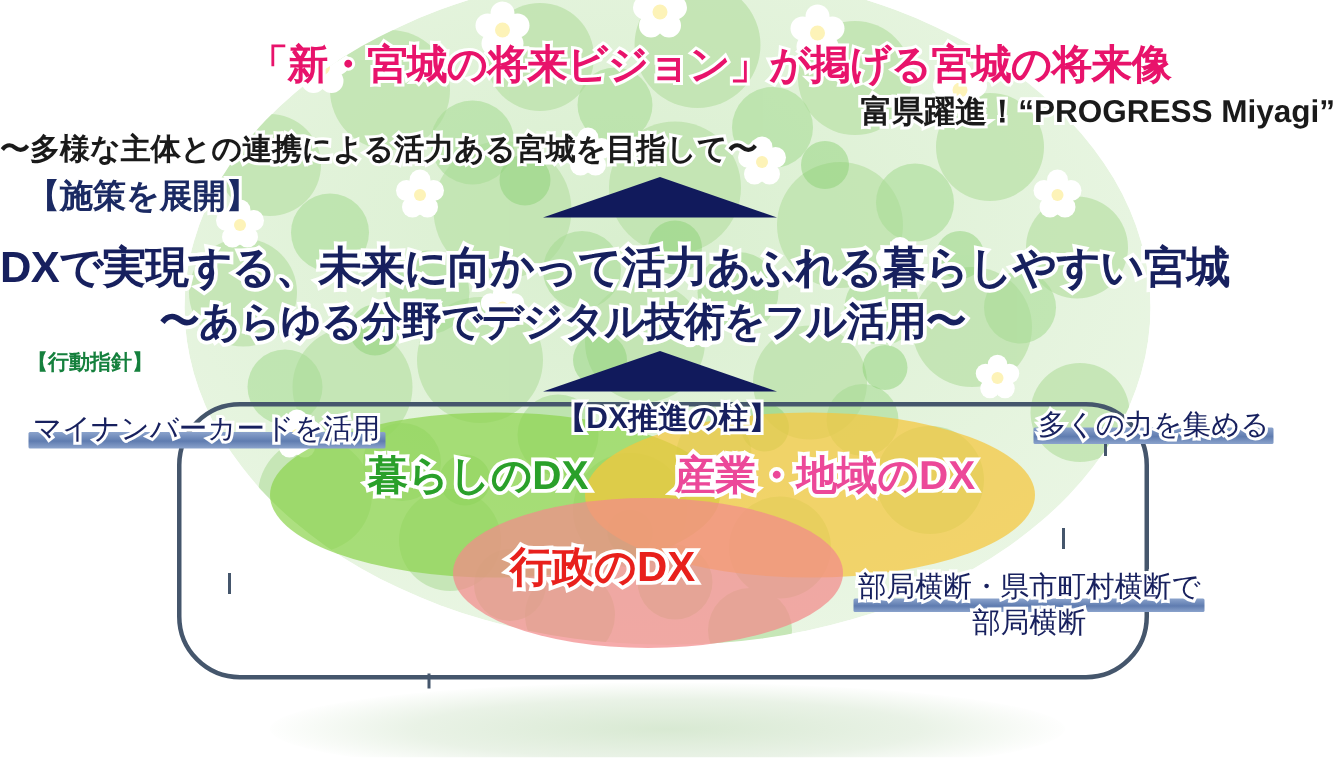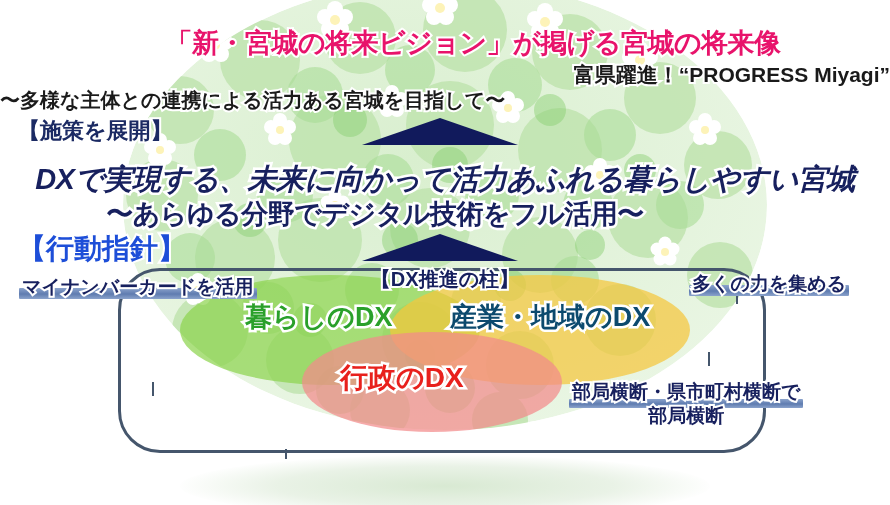--- a/index.html
+++ b/index.html
@@ -76,32 +76,31 @@
   }
 
   #label-kihon {
     left:18px; top:118px;
     font-size:22px; font-weight:bold; color:#1b2a63;
     -webkit-text-stroke:4px #ffffff;
     paint-order:stroke fill;
   }
   #label-koudou {
     left:18px; top:233px;
-    font-size:28px; font-weight:bold; color:#1d4ed8;
+    font-size:14px; font-weight:bold; color:#15803d;
     -webkit-text-stroke:4px #ffffff;
     paint-order:stroke fill;
   }
 
   #headline1 {
-    left:0; top:163px; width:890px; text-align:center;
+    left:0; top:163px; width:890px; text-align:left;
     font-size:29px; font-weight:bold; color:#17205e;
     letter-spacing:-0.5px;
     -webkit-text-stroke:5px #ffffff;
     paint-order:stroke fill;
-    font-style:italic;
   }
   #headline2 {
     left:0; top:199px; width:750px; text-align:center;
     font-size:27px; font-weight:bold; color:#17205e;
     letter-spacing:-0.5px;
     -webkit-text-stroke:5px #ffffff;
     paint-order:stroke fill;
   }
 
   #pillar-head {
@@ -112,28 +111,28 @@
     z-index:5;
   }
 
   .venn-label {
     font-size:27px; font-weight:bold;
     -webkit-text-stroke:5px #ffffff;
     paint-order:stroke fill;
     z-index:5;
   }
   #venn-label-kurashi { left:245px; top:302px; color:#2aa02a; }
-  #venn-label-sangyo  { left:450px; top:302px; color:#0c4a6e; }
+  #venn-label-sangyo  { left:450px; top:302px; color:#ec4899; }
   #venn-label-gyosei  { left:340px; top:362px; color:#e8201c; font-size:28px; }
 
   
   .callout { position:absolute; z-index:5; }
   .cl-line {
     position:relative;
-    font-size:19px; font-weight:bold; color:#17205e;
+    font-size:19px; font-weight:normal; color:#17205e;
     white-space:nowrap; line-height:1.28;
     -webkit-text-stroke:4px #ffffff;
     paint-order:stroke fill;
   }
   .cl-line.band::before {
     content:"";
     position:absolute;
     left:-3px; right:-3px;
     bottom:1px; height:9px;
     background:linear-gradient(180deg,#8ba3cc 0%,#5f7cb0 55%,#8ba3cc 100%);

